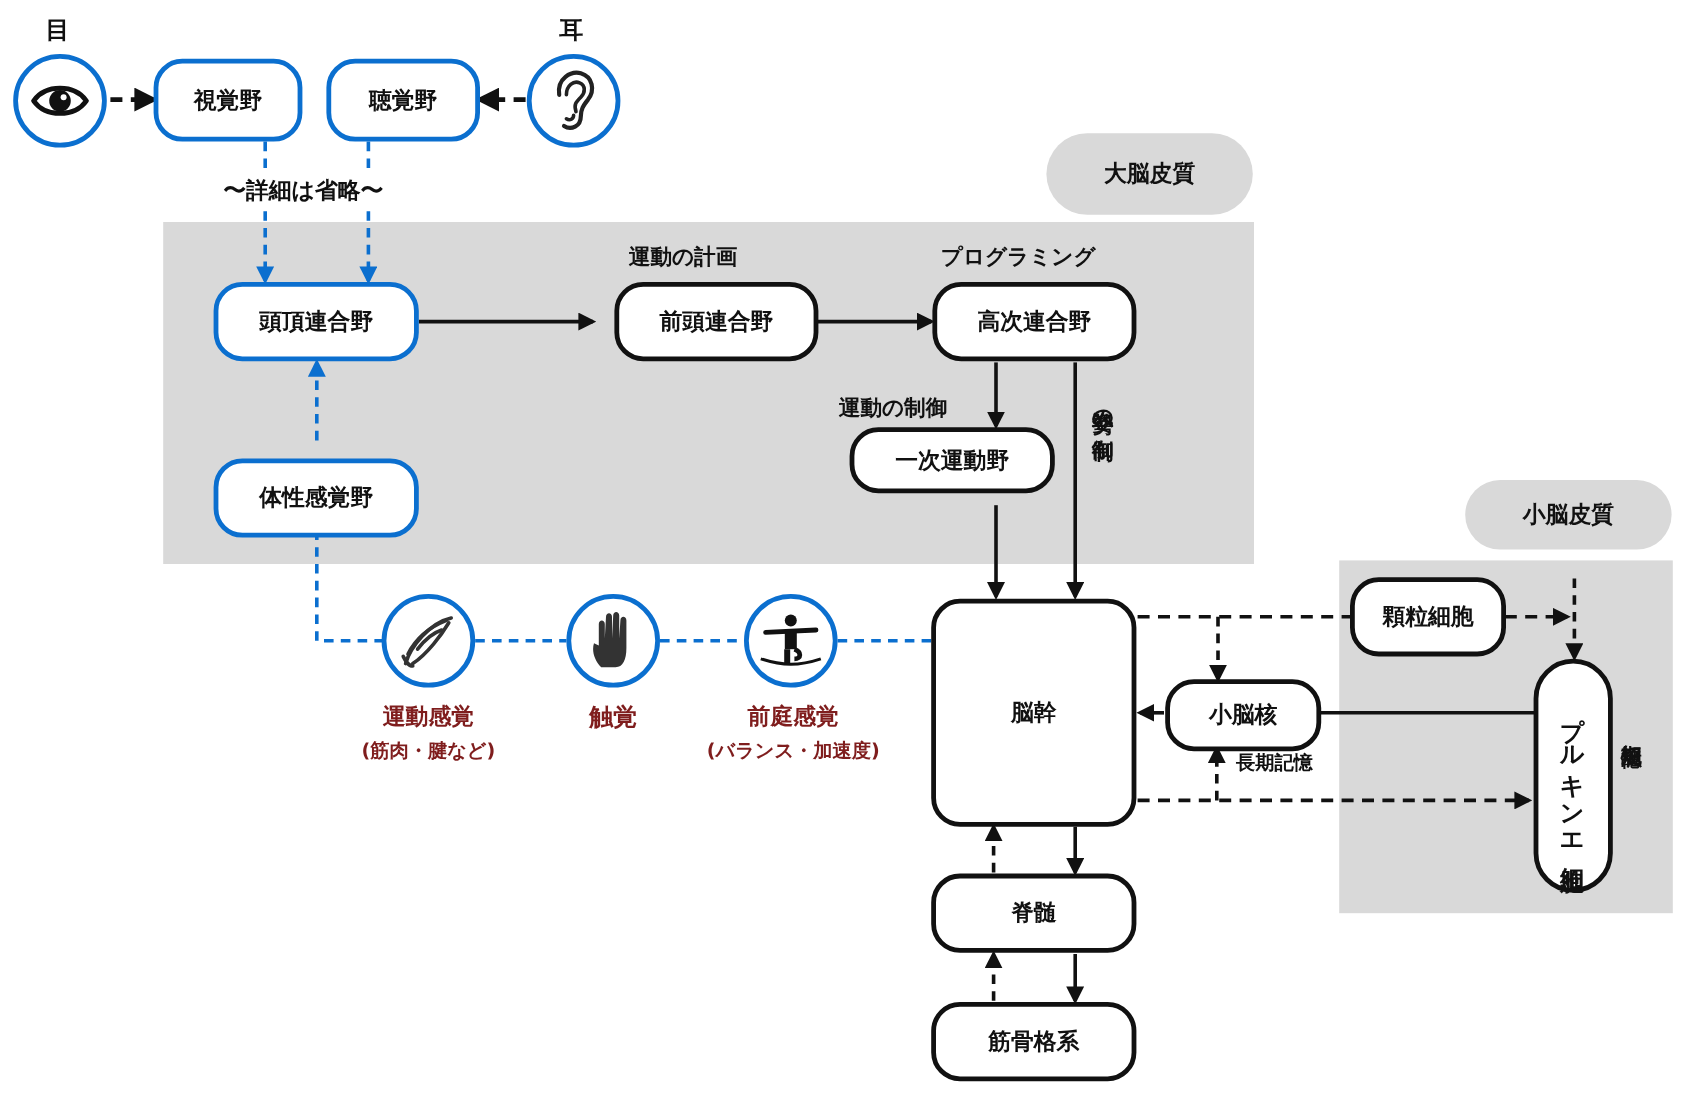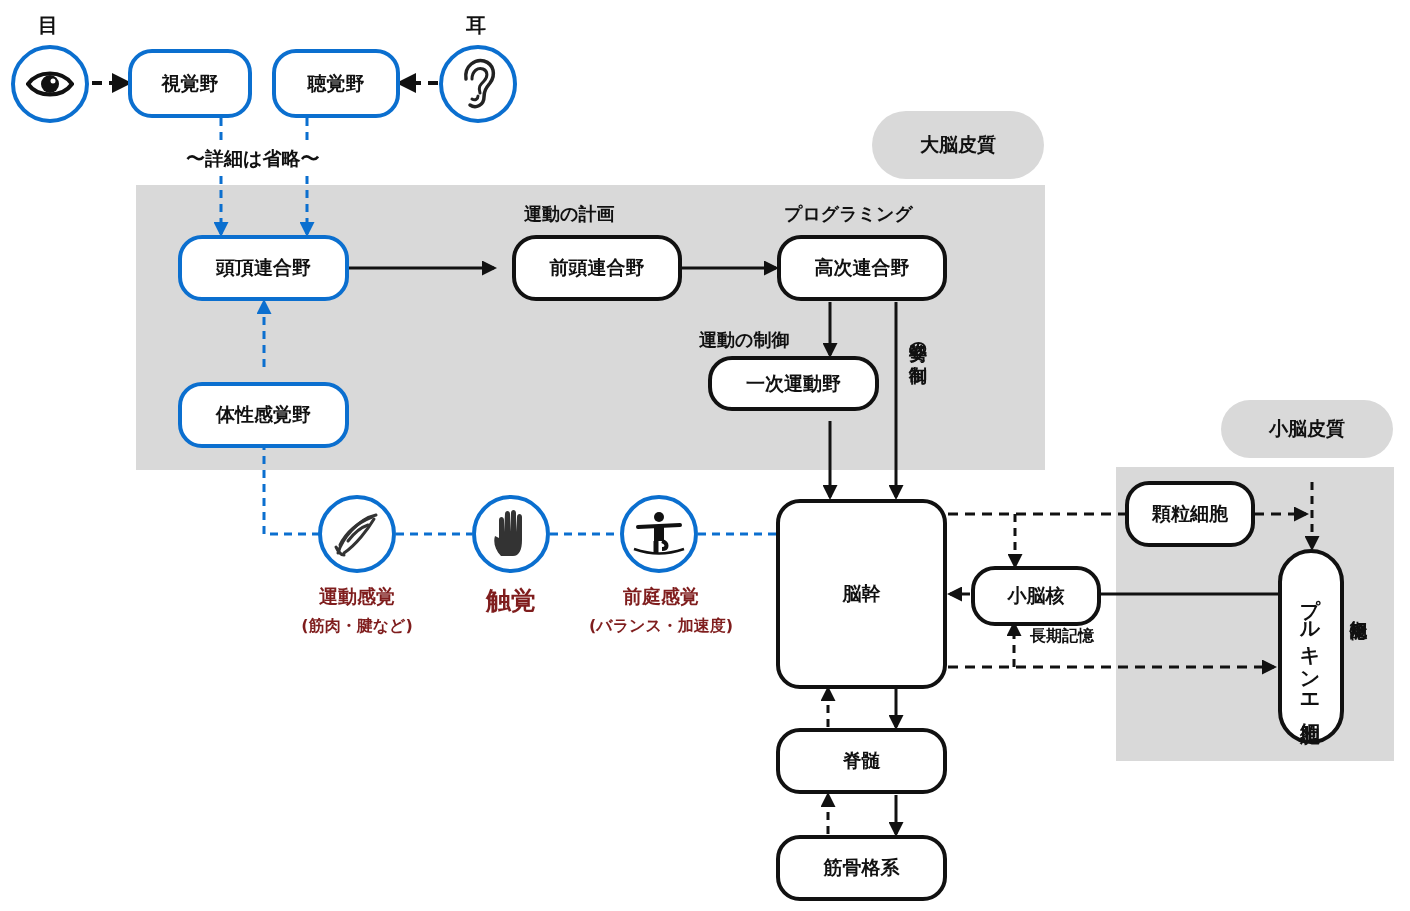--- a/index.html
+++ b/index.html
@@ -150,19 +150,19 @@
     <path d="M24,30 L24,42" stroke="#111" stroke-width="5"></path>
     <path d="M30,30 C36,32 36,38 30,38" fill="none" stroke="#111" stroke-width="4"></path>
     <path d="M2,38 C20,44 34,44 52,38" fill="none" stroke="#111" stroke-width="2.5"></path>
   </svg>
 </div>
 
 <div class="label blue" style="left:292px; top:584px; width:130px; font-size:19px;">
   <span>運動感覚</span>
   <span class="sub">(筋肉・腱など)</span>
 </div>
-<div class="label blue" style="left:470px; top:584px; width:82px; font-size:25px;">
+<div class="label blue" style="left:470px; top:584px; width:82px; font-size:20px;">
   <span>触覚</span>
 </div>
 <div class="label blue" style="left:576px; top:584px; width:170px; font-size:19px;">
   <span>前庭感覚</span>
   <span class="sub">(バランス・加速度)</span>
 </div>
 
 </body></html>

